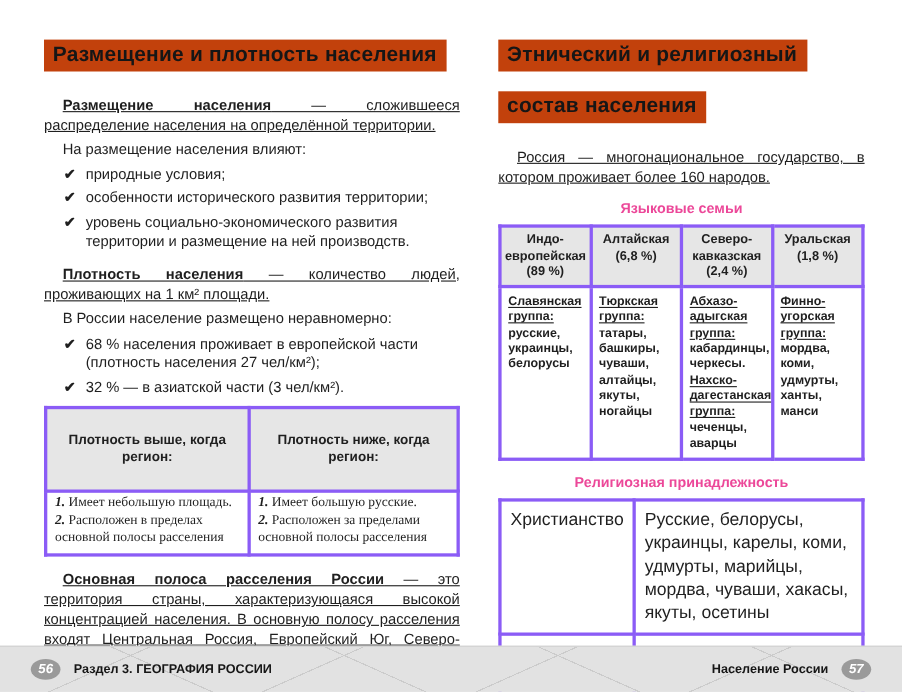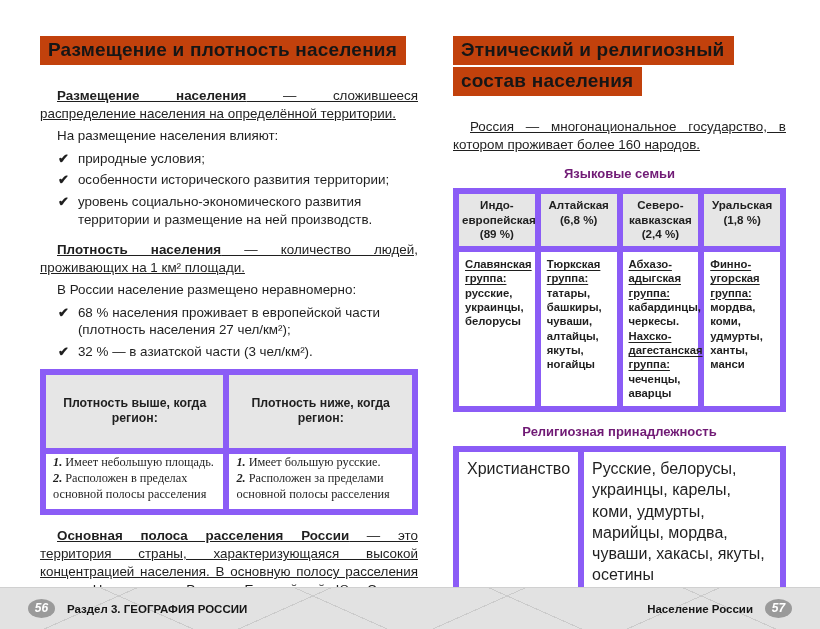--- a/index.html
+++ b/index.html
@@ -21,38 +21,38 @@
   .para{font-size:13.4px;line-height:1.36;text-align:justify;margin:12px 0 4px 0;text-decoration:underline;}
   .para .lead{font-weight:bold;}
   .indent{text-indent:17px;}
   .sub-intro{font-size:13.4px;line-height:1.36;margin:2px 0 4px 0;padding-left:17px;}
 
   ul.checklist{list-style:none;margin:2px 0 6px 0;padding:0 0 0 18px;}
   ul.checklist li{display:flex;gap:9px;margin:4px 0;font-size:13.4px;line-height:1.33;}
   ul.checklist .check{font-weight:bold;font-size:13px;flex:0 0 auto;}
 
   table{border-collapse:collapse;width:100%;}
-  th,td{border:6px solid #8b5cf6;vertical-align:top;margin-left:19px;}
+  th,td{border:3px solid #8b5cf6;vertical-align:top;margin-left:19px;}
 
   .density-table{margin:8px 0 6px 0;}
   .density-table th{
     background:#e6e6e6;font-size:12.3px;font-weight:bold;text-align:center;
     padding:21px 6px;line-height:1.25;
   }
   .density-table td{font-size:12.3px;padding:1px 7px 6px 7px;line-height:1.3;font-family:Liberation Serif, serif;}
   .density-table .num{font-weight:bold;font-style:italic;margin-right:3px;}
 
   .lifehack{position:relative;margin-top:14px;padding-top:26px;}
   .bear{position:absolute;top:-4px;left:2px;z-index:2;}
   .lh-label{
     position:absolute;top:2px;left:36px;background:#dcdcdc;color:#111;
     font-weight:bold;font-size:15px;padding:2px 14px 3px 16px;z-index:1;
   }
 
-  .caption{font-size:13px;font-weight:bold;text-align:center;margin:12px 0 7px 0;color:#701a75;}
+  .caption{font-size:13px;font-weight:bold;text-align:center;margin:12px 0 7px 0;color:#ec4899;}
 
   .lang-table{table-layout:fixed;}
   .lang-table th{
     background:#e6e6e6;font-size:11.6px;font-weight:bold;text-align:center;
     padding:4px 3px;line-height:1.25;
   }
   .lang-table td{font-size:11.3px;padding:5px 5px 6px 6px;line-height:1.27;font-weight:bold;}
   .u{text-decoration:underline;text-underline-offset:2px;}
 
   .rel-table{margin-top:2px;}
@@ -151,21 +151,21 @@
         <circle cx="15" cy="18.5" r="2.4" fill="#111"></circle>
         <circle cx="29" cy="18.5" r="2.4" fill="#111"></circle>
         <path d="M14 30 q8 7 16 0" stroke="#ffffff" stroke-width="3" fill="none" stroke-linecap="round"></path>
       </svg>
       <span class="lh-label">Лайфхак</span>
 
     </div>
   </section>
 
   <section class="page page-right">
-    <h1 class="title-bar" style="margin-bottom:0;">Этнический и религиозный</h1><br>
+    <h1 class="title-bar" style="margin-bottom:16px;">Этнический и религиозный</h1><br>
     <h1 class="title-bar title-line2">состав населения</h1>
 
     <p class="para indent">Россия — многонациональное государство, в котором проживает более 160 народов.</p>
 
     <h3 class="caption">Языковые семьи</h3>
 
     <table class="lang-table">
       <tbody>
           <tr>
         <th>Индо-европейская (89 %)</th>

